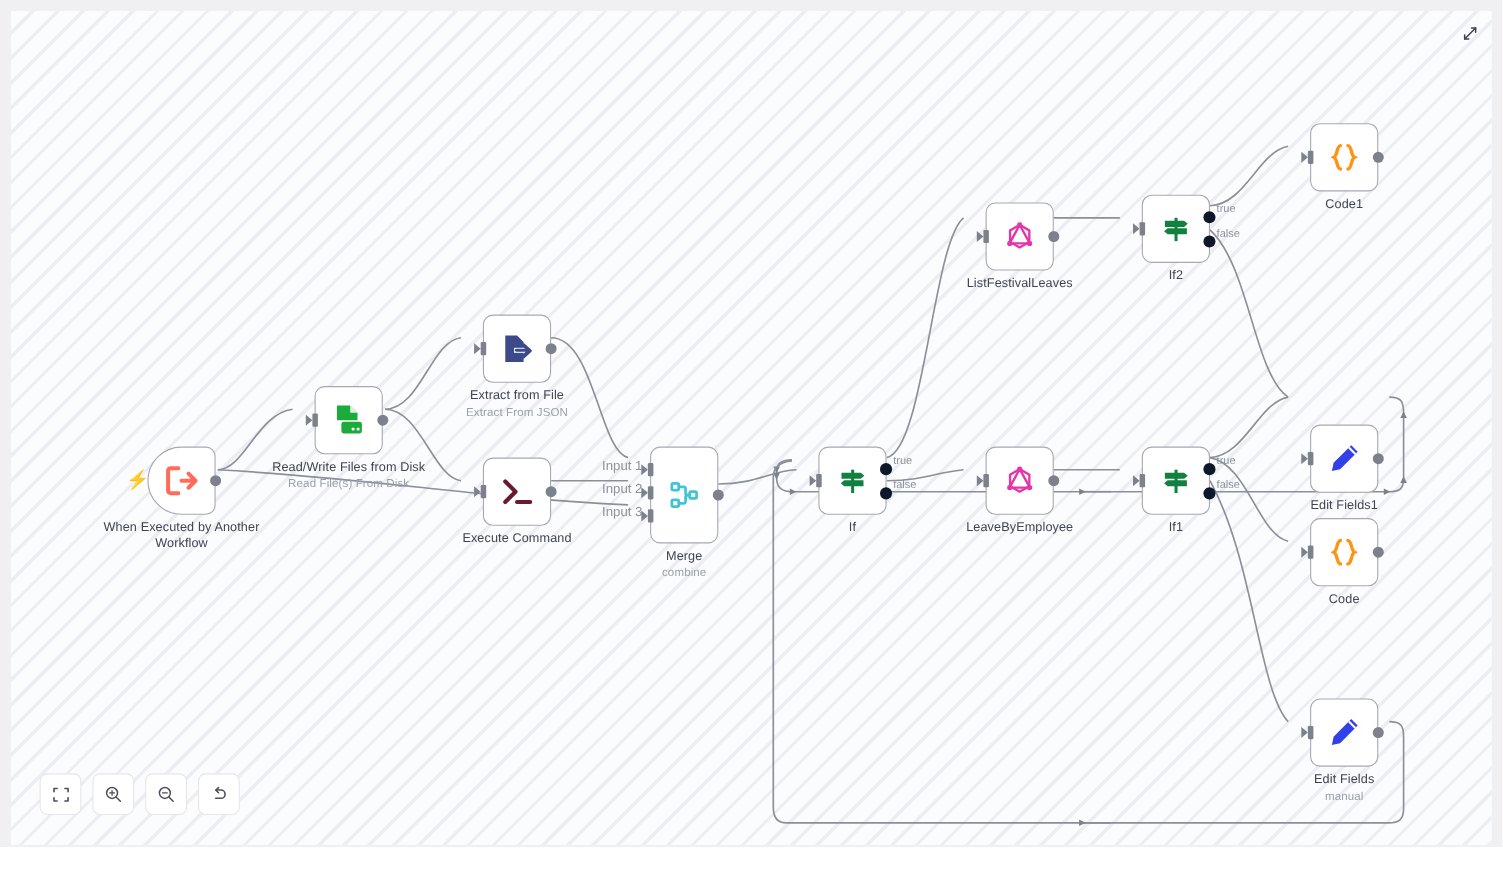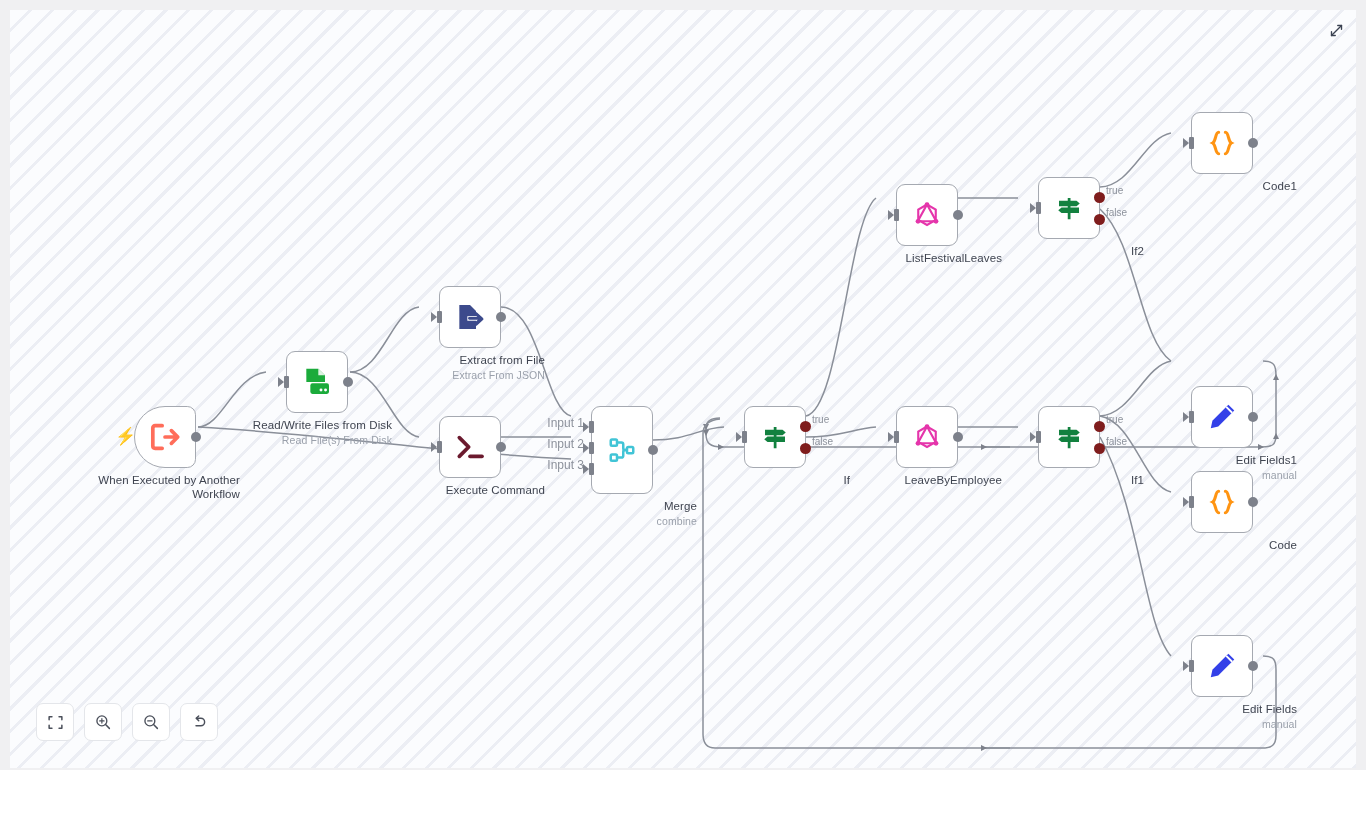--- a/index.html
+++ b/index.html
@@ -54,21 +54,21 @@
     border-radius: 32px 9px 9px 32px;
   }
   .node.tall { width: 62px; height: 88px; border-radius: 9px; }
   .node-label {
     position: absolute;
     top: 100%;
     left: 50%;
     transform: translateX(-50%);
     margin-top: 6px;
     width: 150px;
-    text-align: right;
+    text-align: center;
     font-size: 11.5px;
     color: #3f4450;
     line-height: 1.25;
     white-space: normal;
     font-weight: 400;
     letter-spacing: .1px;
   }
   .node-sub {
     display: block;
     font-size: 10.5px;
@@ -108,21 +108,21 @@
   }
   .out-label {
     position: absolute;
     left: 12px; top: -7px;
     font-size: 10px; color: #8d929c;
     white-space: nowrap;
   }
   .branch-dot {
     position: absolute;
     width: 11px; height: 11px; border-radius: 50%;
-    background: #7f1d1d;
+    background: #0f172a;
     right: -6px;
     z-index: 7;
   }
   .branch-dot.t { top: 14px; }
   .branch-dot.f { top: 36px; margin-left: 36px; }
   .in-label {
     position: absolute;
     right: 14px;
     font-size: 12px; color: #8d929c; white-space: nowrap;
   }

